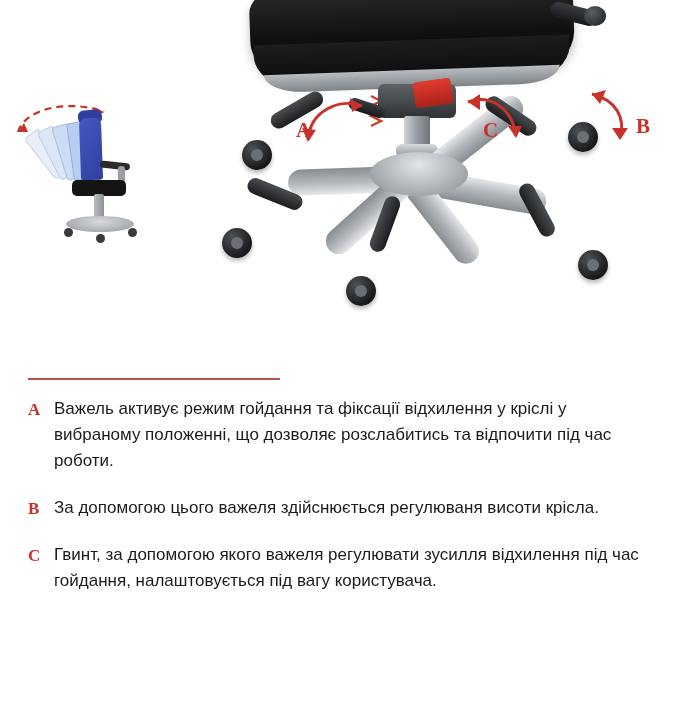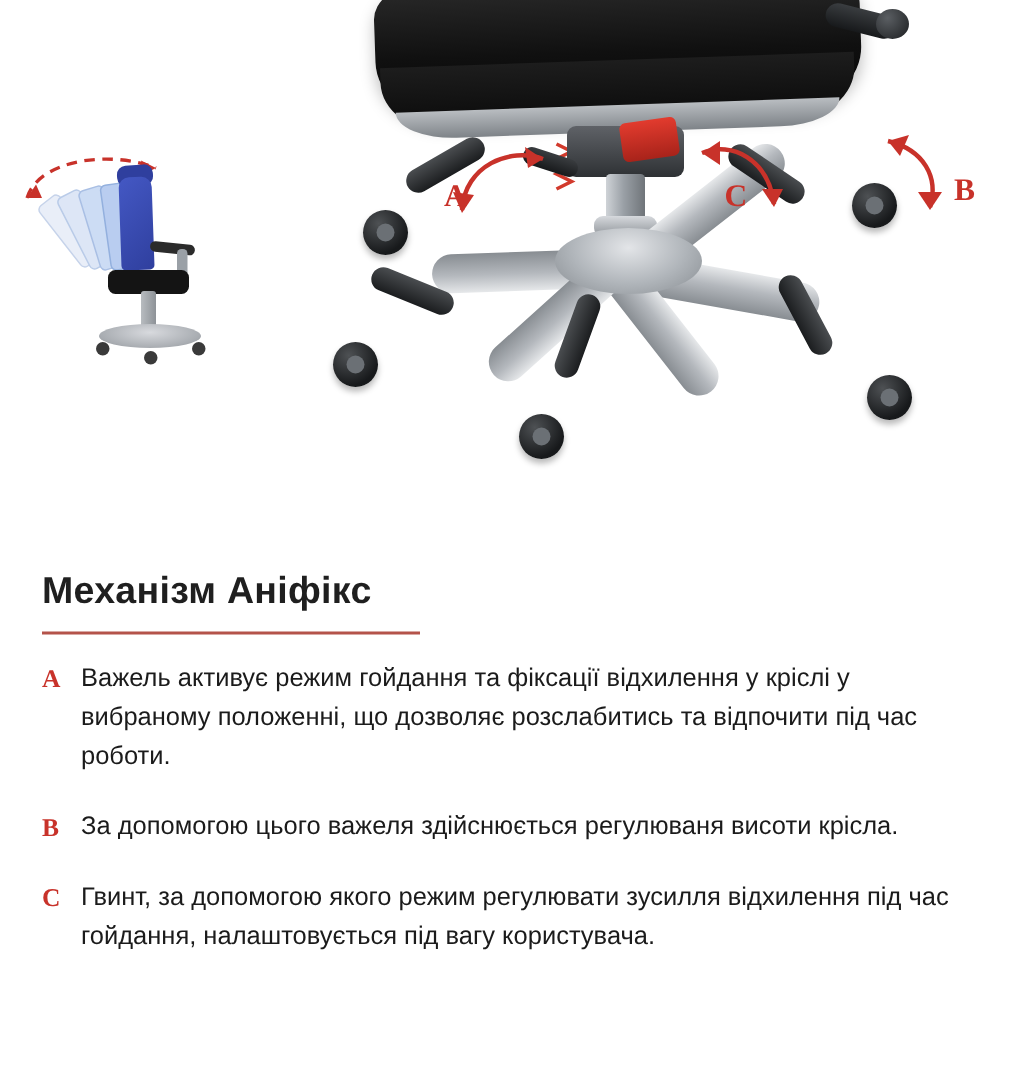--- a/index.html
+++ b/index.html
@@ -378,30 +378,29 @@
 
   <svg style="position:absolute; left:586px; top:88px; width:52px; height:58px;" viewBox="0 0 52 58">
     <path d="M6 6 C 30 12, 40 30, 34 50" fill="none" stroke="#c8322a" stroke-width="3"></path>
     <polygon points="6,6 20,2 14,16" fill="#c8322a"></polygon>
     <polygon points="34,52 26,40 42,40" fill="#c8322a"></polygon>
   </svg>
   <div class="marker" style="left:636px; top:114px;">B</div>
 </div>
 
 <div class="content">
-  <h1 class="title">Механізм Аніфікс</h1>
   <div class="rule"></div>
 
   <div class="item">
     <div class="item-letter">A</div>
     <div class="item-text">Важель активує режим гойдання та фіксації відхилення у кріслі у вибраному положенні, що дозволяє розслабитись та відпочити під час роботи.</div>
   </div>
 
   <div class="item">
     <div class="item-letter">B</div>
     <div class="item-text">За допомогою цього важеля здійснюється регулюваня висоти крісла.</div>
   </div>
 
   <div class="item">
     <div class="item-letter">C</div>
-    <div class="item-text">Гвинт, за допомогою якого режим регулювати зусилля відхилення під час гойдання, налаштовується під вагу користувача.</div>
+    <div class="item-text">Гвинт, за допомогою якого важеля регулювати зусилля відхилення під час гойдання, налаштовується під вагу користувача.</div>
   </div>
 </div>
 
 </body></html>

